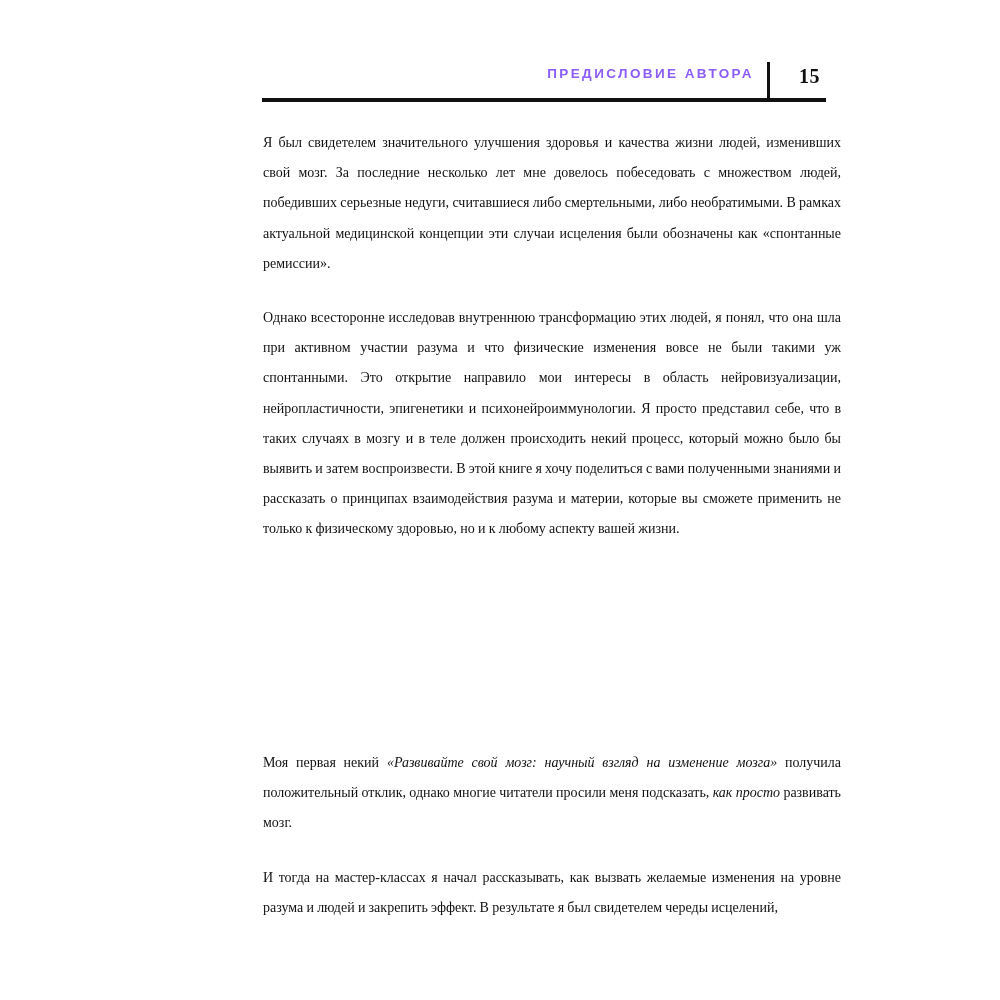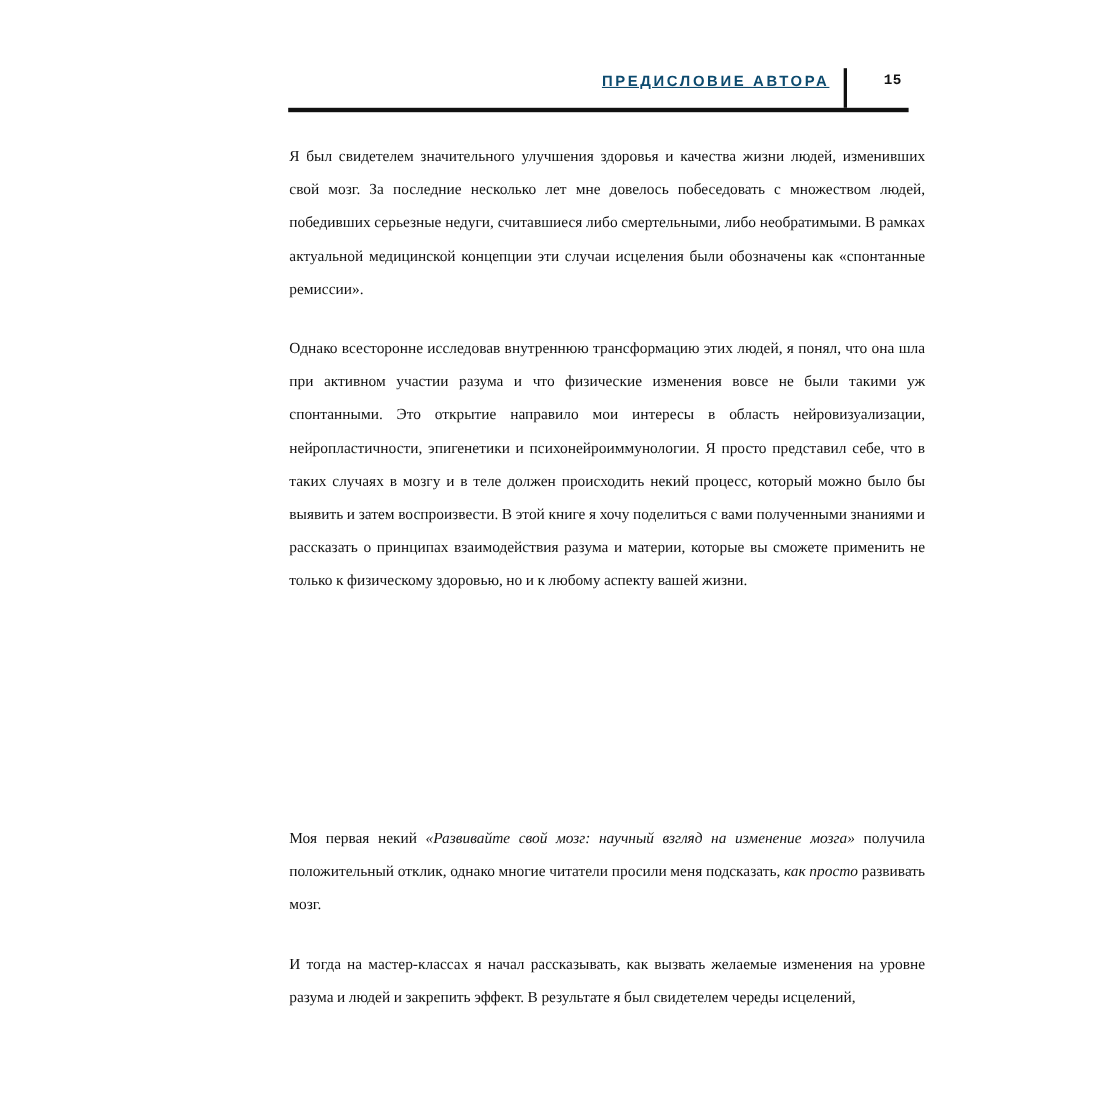--- a/index.html
+++ b/index.html
@@ -29,41 +29,40 @@
   }
 
   .running-head-title {
     position: absolute;
     right: 72px;
     top: 4px;
     font-family: "Liberation Sans", "DejaVu Sans", sans-serif;
     font-weight: bold;
     font-size: 13.5px;
     letter-spacing: 2.4px;
-    color: #0c4a6e;
+    color: #8b5cf6;
     white-space: nowrap;
-    text-decoration: underline;
   }
 
   .running-head-divider {
     position: absolute;
     right: 56px;
     top: 0px;
     width: 3px;
     height: 36px;
     background: #111111;
   }
 
   .running-head-pageno {
     position: absolute;
     right: 6px;
     top: 3px;
-    font-family: Liberation Mono, monospace;
+    font-family: Liberation Serif, serif;
     font-weight: bold;
-    font-size: 13px;
+    font-size: 20px;
     letter-spacing: 0.5px;
     color: #111111;
     white-space: nowrap;
   }
 
   .header-rule {
     position: absolute;
     left: 262px;
     top: 98px;
     width: 564px;

